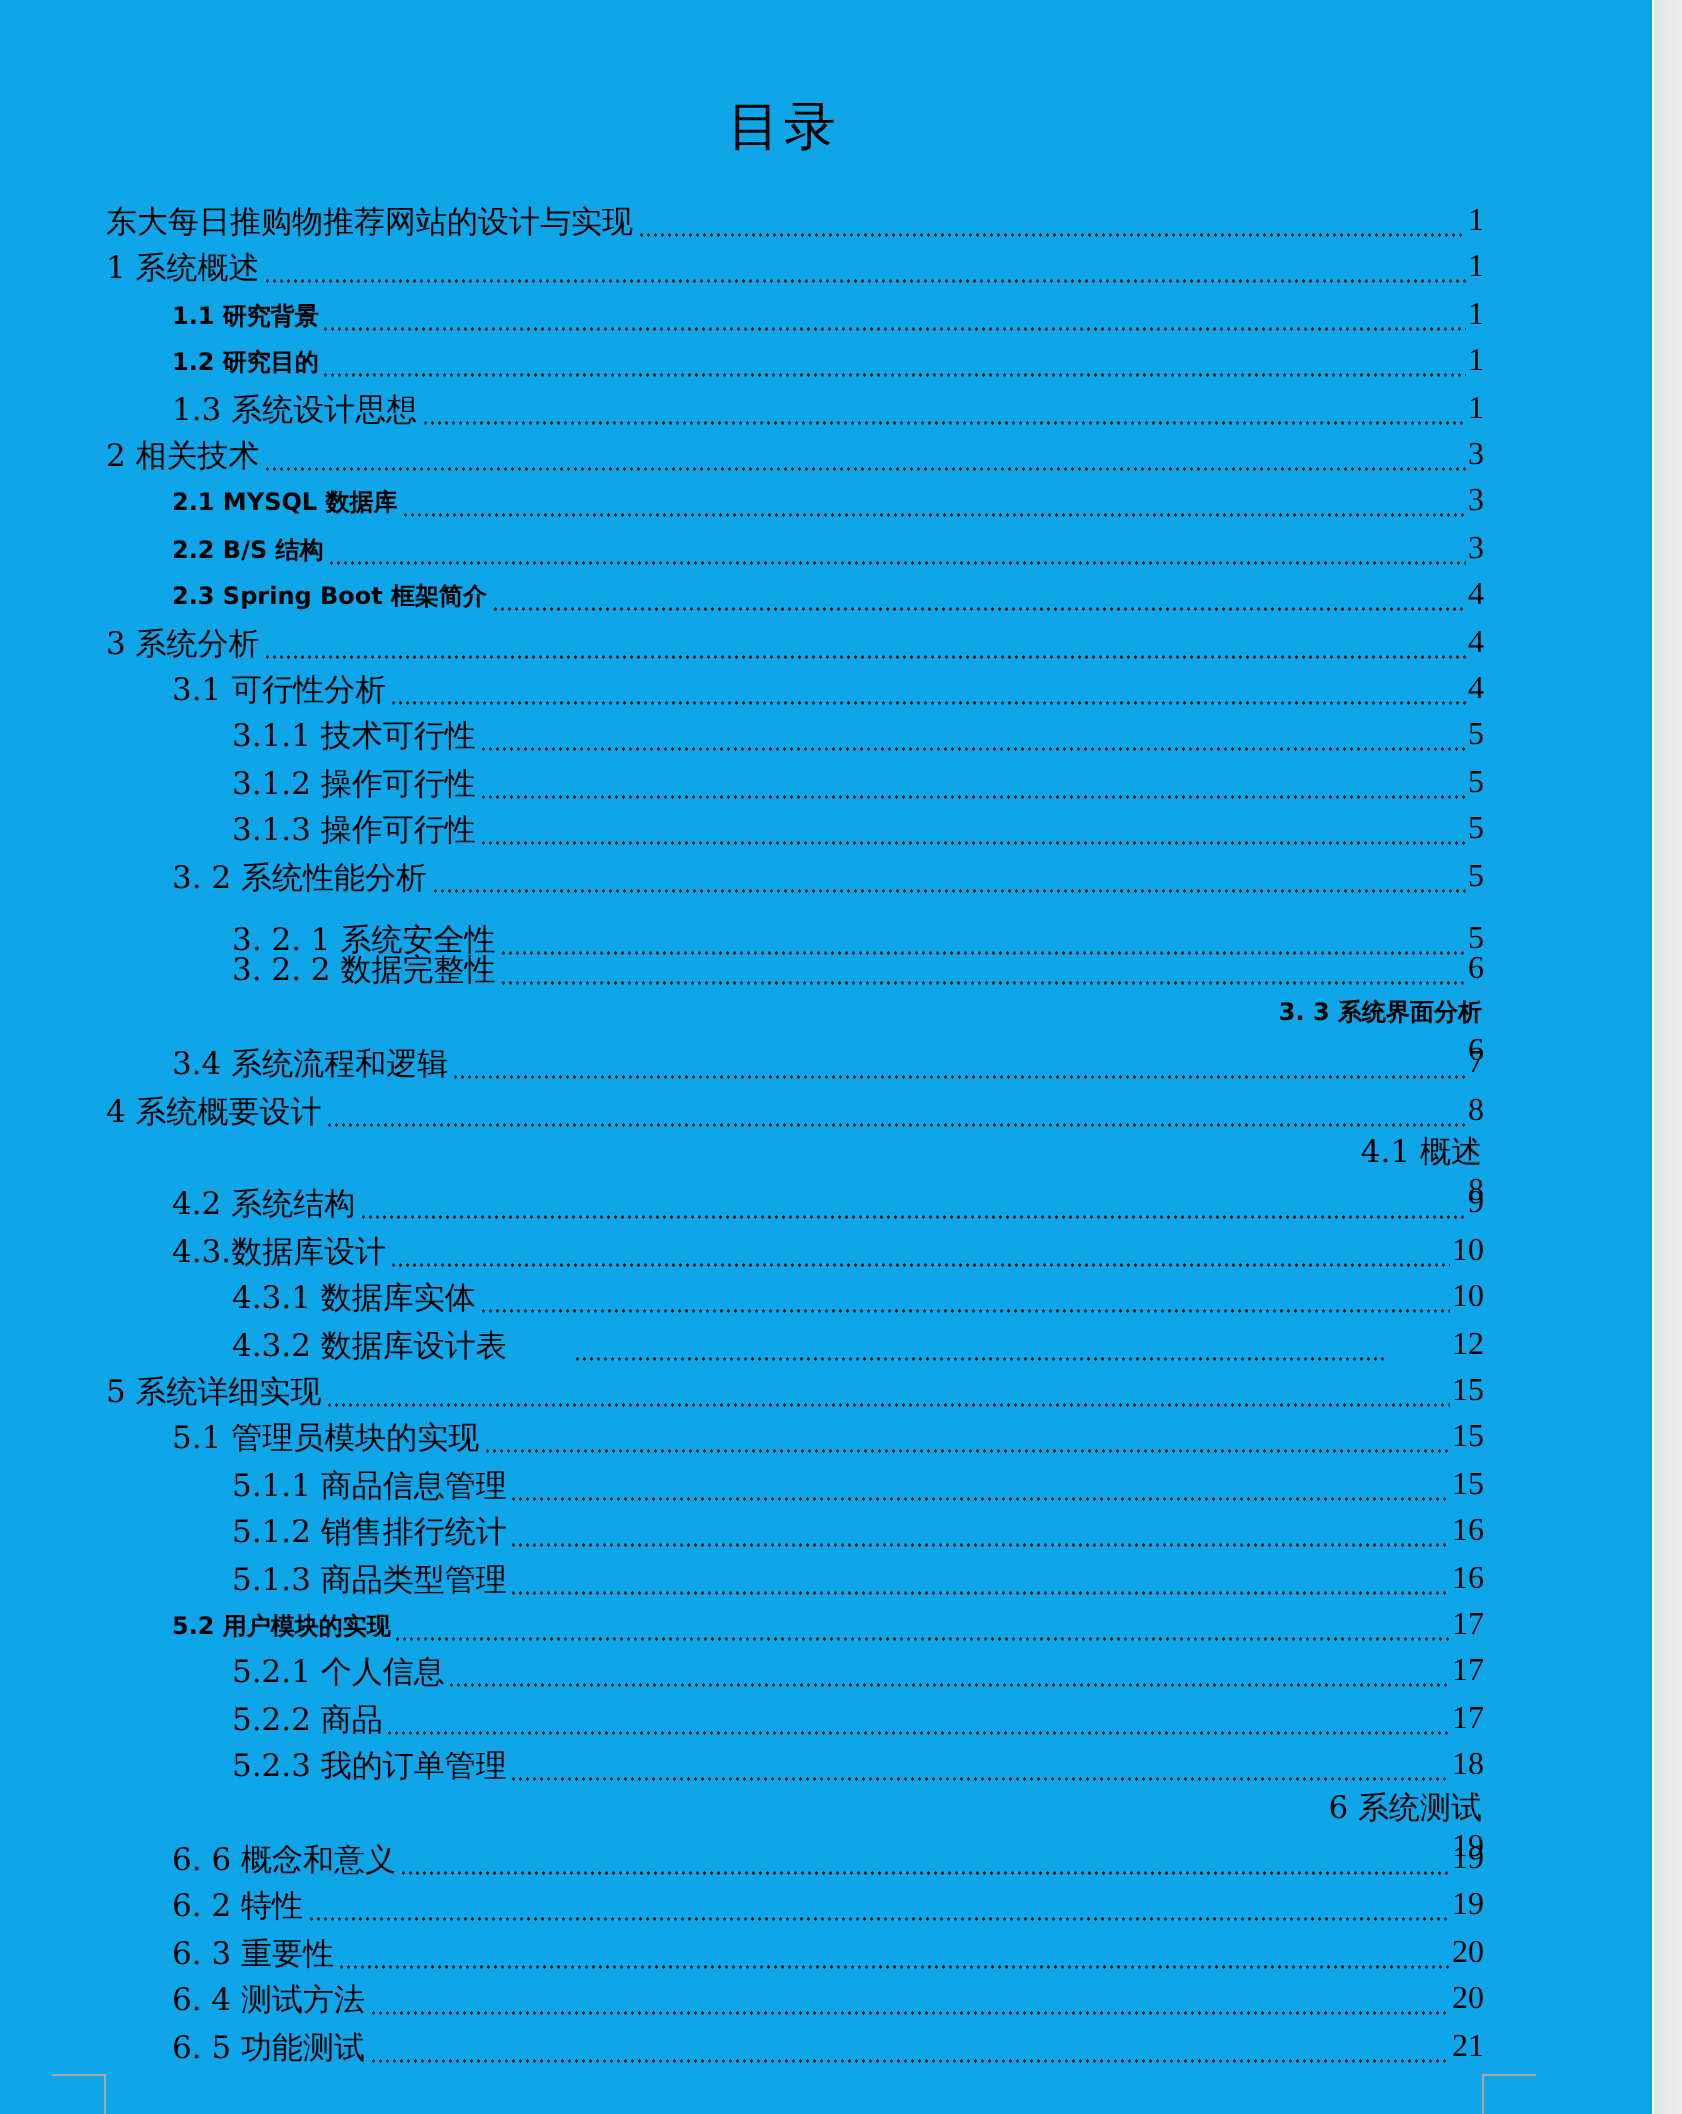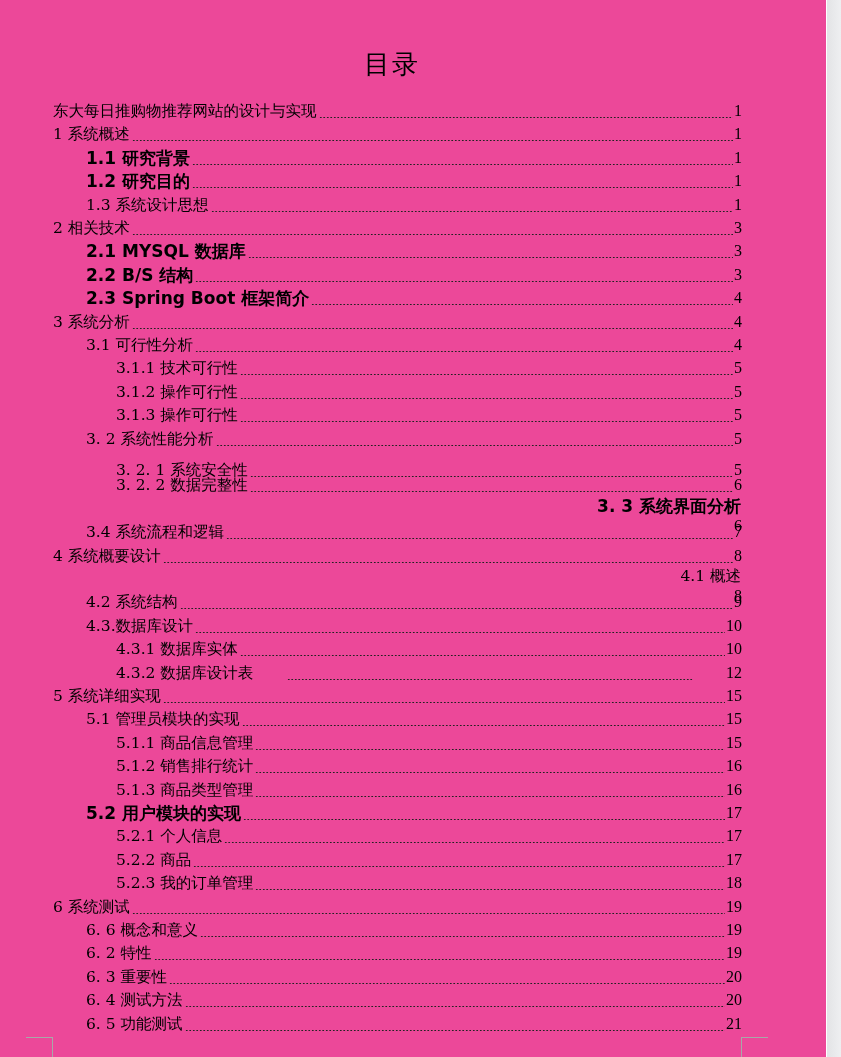--- a/index.html
+++ b/index.html
@@ -2,37 +2,37 @@
 <html><head>
 <meta charset="utf-8">
 <style>
   html, body { margin: 0; padding: 0; }
   body {
     width: 841px; height: 1057px; overflow: hidden;
     background: #ffffff; position: relative;
     font-family: "DejaVu Serif", "Liberation Serif", serif;
     color: #000;
   }
-  .page { position: absolute; left: 0; top: 0; width: 826px; height: 1057px; background: #ec4899; }
+  .page { position: absolute; left: 0; top: 0; width: 826px; height: 1057px; background: #0ea5e9; }
   .scrollbar-track {
     position: absolute; left: 827px; top: 0; width: 14px; height: 1057px;
     background: linear-gradient(to right, #e3e4e6, #eeeff1);
   }
   .title {
     position: absolute; left: 0; width: 784px; top: 46px; text-align: center;
     font-size: 26px; line-height: 36px; letter-spacing: 2px;
     font-family: "DejaVu Serif", "Liberation Serif", serif;
   }
   .toc { position: absolute; left: 0; top: 98px; width: 826px; }
   .row {
     position: absolute; height: 23px; display: flex; align-items: flex-end;
     font-size: 15.5px; line-height: 20px; white-space: nowrap;
   }
   .row .label { flex: 0 0 auto; padding-right: 1px; }
-  .row .label.bold { font-family: "DejaVu Sans", "Liberation Sans", sans-serif; font-weight: bold; font-size: 17px; }
+  .row .label.bold { font-family: "DejaVu Sans", "Liberation Sans", sans-serif; font-weight: bold; font-size: 12px; }
   .row .leader {
     flex: 1 1 auto; height: 20px; margin: 0 1px;
     background-image: radial-gradient(circle, #222 0.75px, transparent 0.9px);
     background-size: 3.5px 3px; background-repeat: repeat-x; background-position: 0 15px;
   }
   .row .page-num {
     flex: 0 0 auto; font-family: "Liberation Serif", "DejaVu Serif", serif; font-size: 16px;
   }
   .lvl1 { left: 53px; }
   .lvl2 { left: 86px; }
@@ -210,21 +210,21 @@
       <div class="row lvl3" style="top: 748.8px; width: 626px;">
         <span class="label">5.2.2  商品</span>
         <span class="leader"></span>
         <span class="page-num">17</span>
       </div>
       <div class="row lvl3" style="top: 772.2px; width: 626px;">
         <span class="label">5.2.3  我的订单管理</span>
         <span class="leader"></span>
         <span class="page-num">18</span>
       </div>
-      <div class="row lvl1" style="top: 795.6px; width: 689px;">
+      <div class="row lvl1" style="top: 795.6px; width: 689px; flex-direction: column;">
         <span class="label">6 系统测试</span>
         <span class="leader"></span>
         <span class="page-num">19</span>
       </div>
       <div class="row lvl2" style="top: 819px; width: 656px;">
         <span class="label">6. 6 概念和意义</span>
         <span class="leader"></span>
         <span class="page-num">19</span>
       </div>
       <div class="row lvl2" style="top: 842.4px; width: 656px;">

